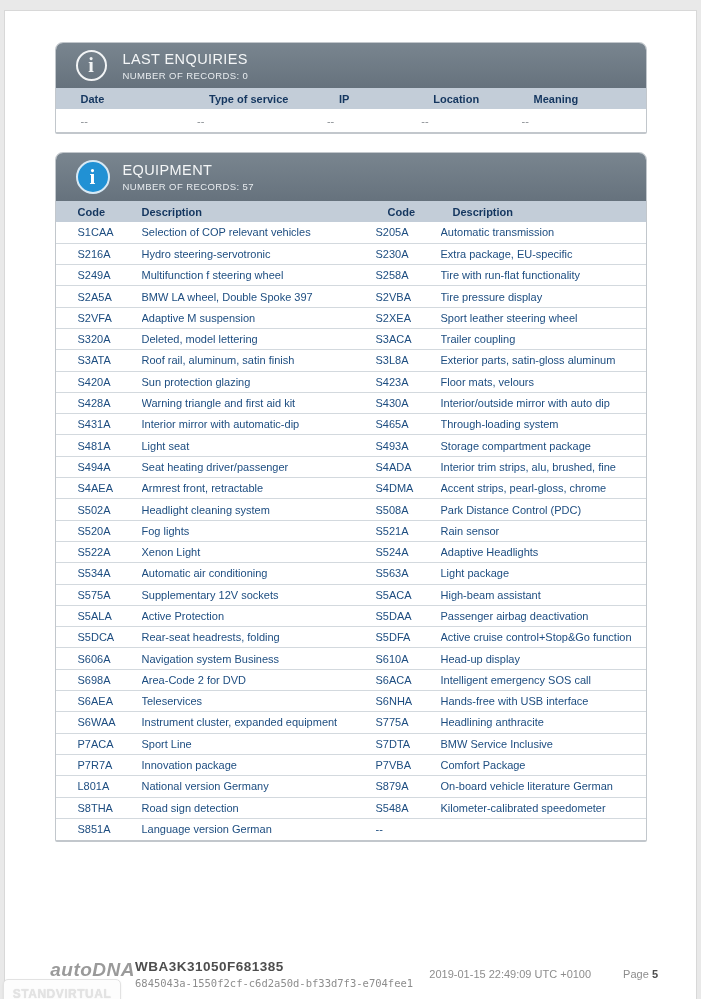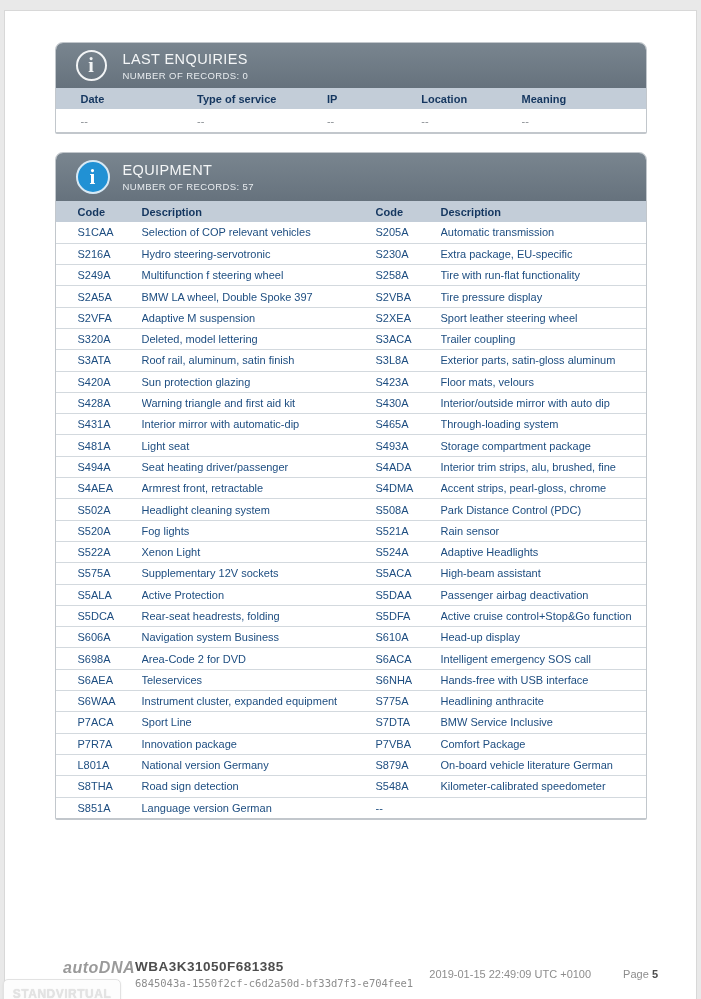--- a/index.html
+++ b/index.html
@@ -71,21 +71,21 @@
     font-weight: normal;
   }
 
   table { border-collapse: collapse; width: 100%; table-layout: fixed; }
   thead th {
     background: #c3cdd8;
     color: #14365f;
     font-size: 11px;
     text-align: left;
     font-weight: bold;
-    padding: 4px 0;
+    padding: 4px 12px;
     height: 21px;
   }
   tbody td {
     font-size: 11px;
     color: #1d4d80;
     height: 21.3px;
     padding: 0;
     border-bottom: 1px solid #d3d9de;
     vertical-align: middle;
     white-space: nowrap; overflow: hidden;
@@ -107,21 +107,21 @@
   .footer {
     position: absolute;
     left: 0; right: 0; bottom: 10px;
     display: flex;
     align-items: flex-start;
   }
   .logo-block { width: 130px; text-align: right; position: relative; }
   .logo-text {
     font-style: italic;
     font-weight: bold;
-    font-size: 16px;
+    font-size: 19px;
     color: #9a9a9a;
     letter-spacing: 0.5px;
   }
   .watermark {
     position: absolute;
     left: -2px; top: 20px;
     width: 118px; height: 30px;
     background: #fdfdfd;
     border: 1px solid #e2e2e2;
     border-radius: 5px;
@@ -323,20 +323,26 @@
             <td class="code-2">S521A</td>
             <td class="desc-2">Rain sensor</td>
           </tr>
           <tr>
             <td class="code-1">S522A</td>
             <td class="desc-1">Xenon Light</td>
             <td class="code-2">S524A</td>
             <td class="desc-2">Adaptive Headlights</td>
           </tr>
           <tr>
+            <td class="code-1">S534A</td>
+            <td class="desc-1">Automatic air conditioning</td>
+            <td class="code-2">S563A</td>
+            <td class="desc-2">Light package</td>
+          </tr>
+          <tr>
             <td class="code-1">S575A</td>
             <td class="desc-1">Supplementary 12V sockets</td>
             <td class="code-2">S5ACA</td>
             <td class="desc-2">High-beam assistant</td>
           </tr>
           <tr>
             <td class="code-1">S5ALA</td>
             <td class="desc-1">Active Protection</td>
             <td class="code-2">S5DAA</td>
             <td class="desc-2">Passenger airbag deactivation</td>

